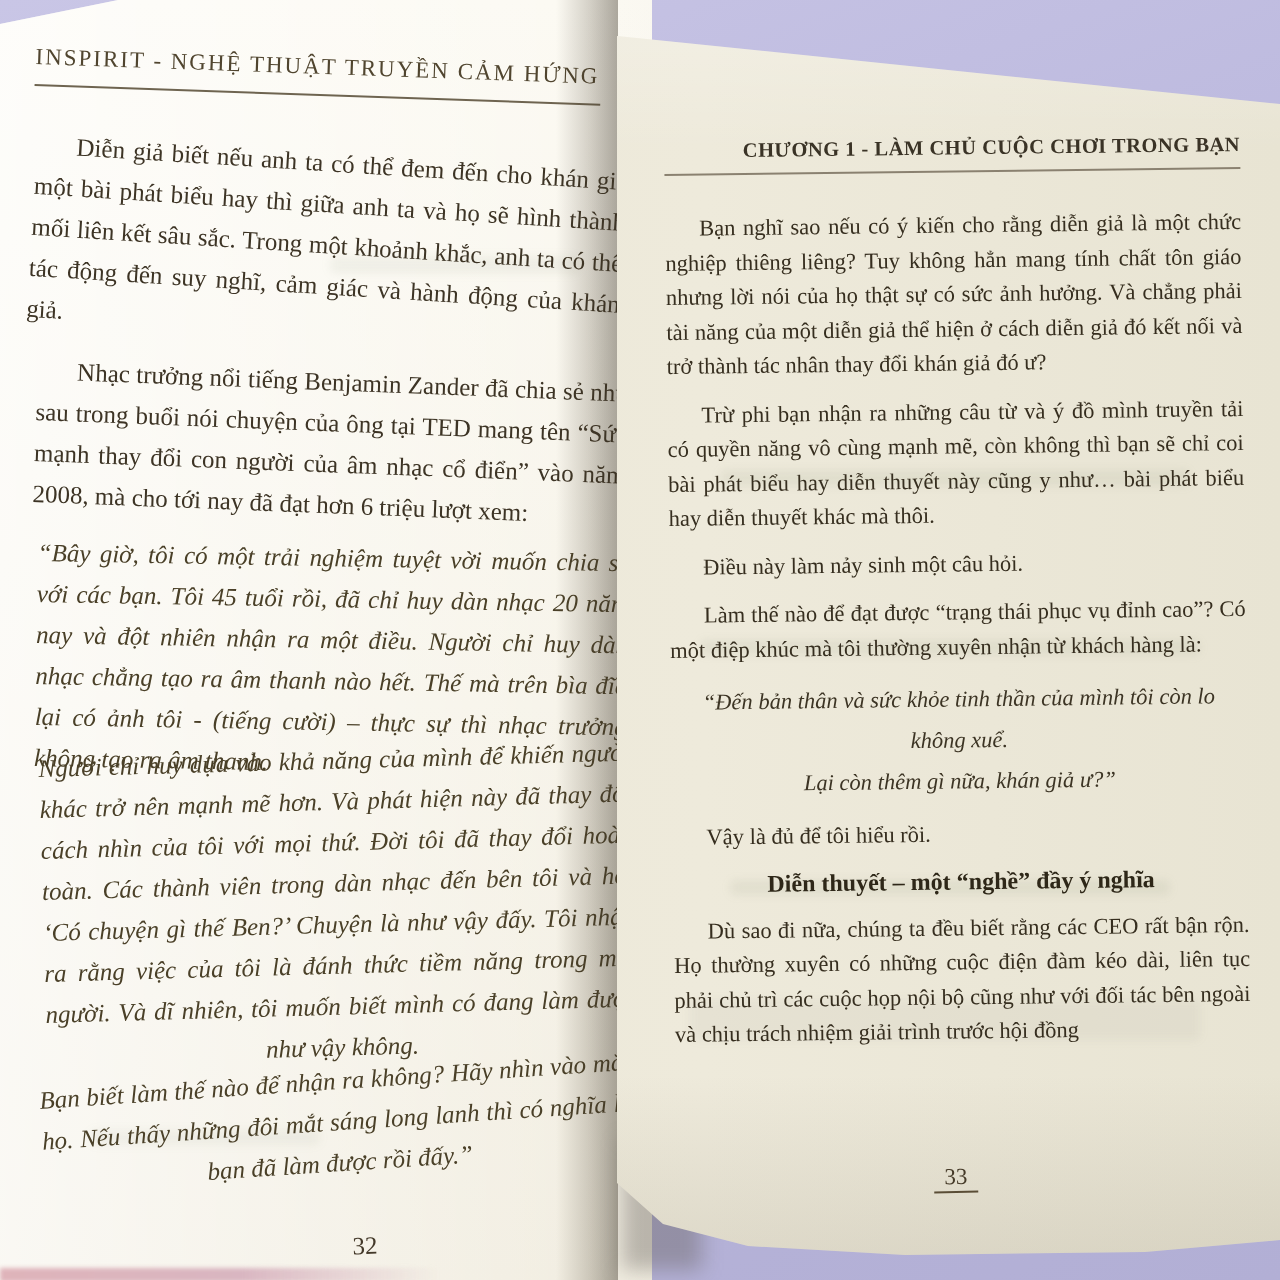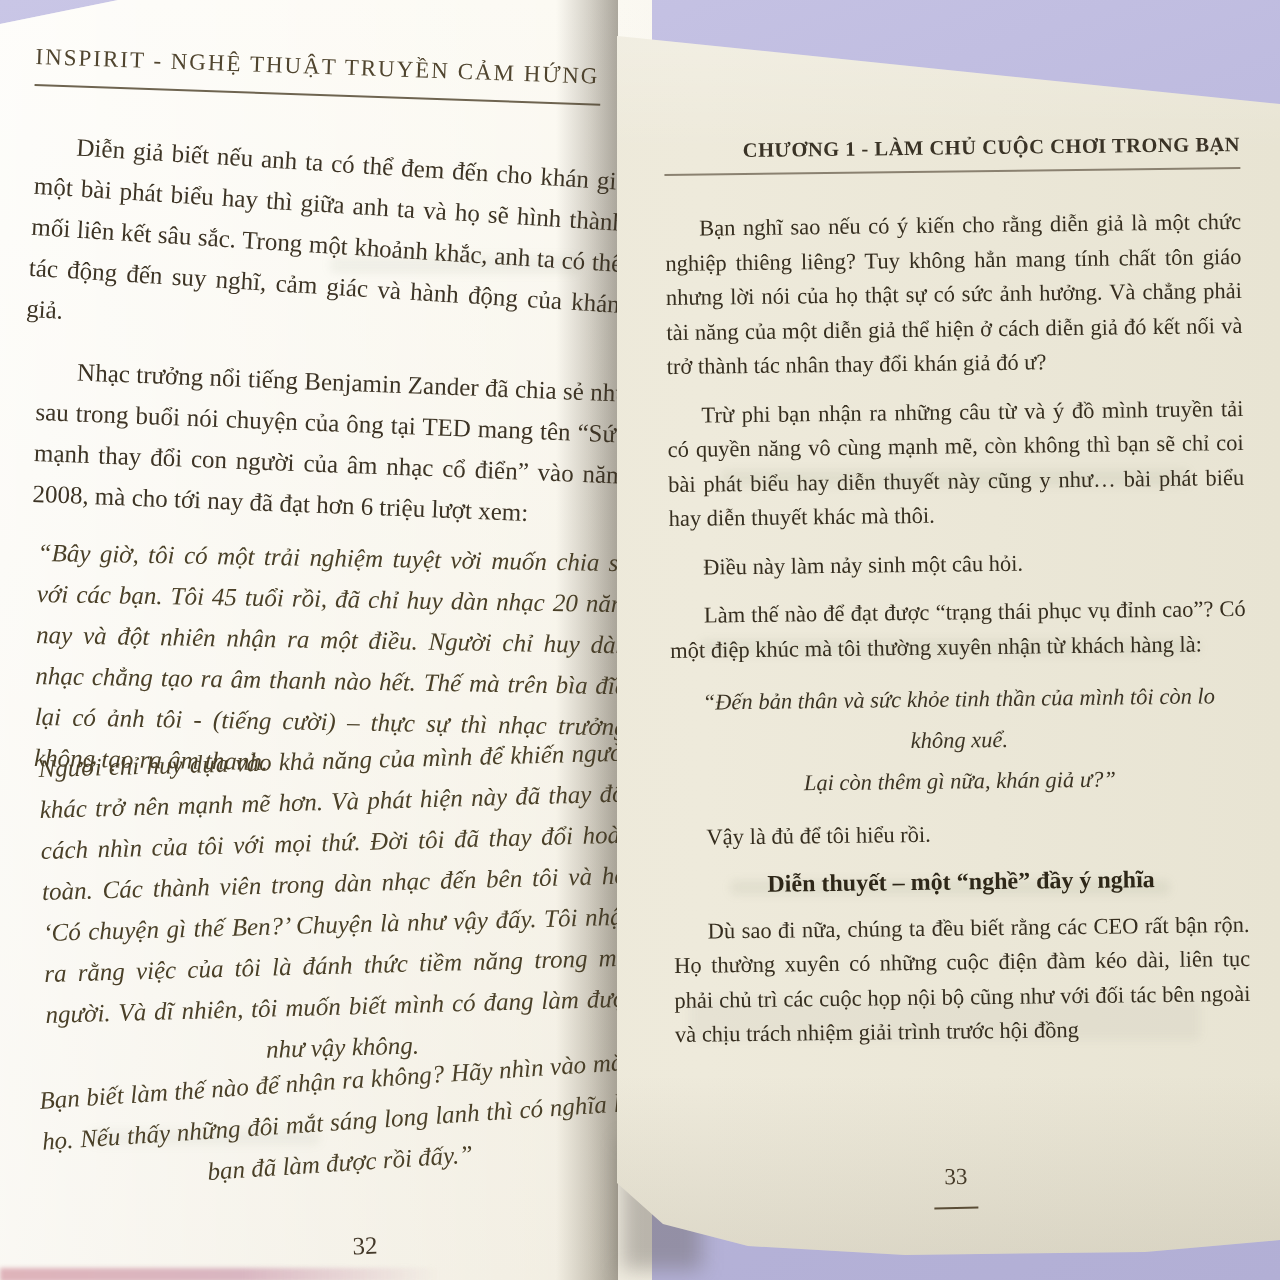--- a/index.html
+++ b/index.html
@@ -47,21 +47,21 @@
     transform:rotate(-.7deg);transform-origin:left top;color:#342c1d;}
   .rp-header{font-size:20.5px;font-weight:bold;letter-spacing:.5px;color:#3a3326;
     text-align:right;padding-bottom:11px;border-bottom:2px solid #8a8170;margin-bottom:36px;}
   .rp{margin:0 0 14px 0;font-size:22.5px;line-height:34.5px;text-align:justify;color:#362e1f;}
   .rp.indent{text-indent:34px;}
   .rp-quote{margin:10px 0 16px 0;font-size:22.5px;font-style:italic;line-height:41px;
     text-align:center;color:#3c3424;}
   .rp-quote span{display:block;}
   .rp-heading{margin:16px 0 16px 0;font-size:24px;text-align:center;color:#2e2718;}
   .rp-num{position:absolute;left:934px;top:1164px;width:44px;text-align:center;
-    font-size:23px;color:#453a28;border-bottom:2px solid #5a4d36;padding-bottom:17px;
+    font-size:23px;color:#453a28;border-bottom:2px solid #5a4d36;padding-bottom:1px;
     transform:rotate(-1deg);}
 
   
   .smudge{position:absolute;background:rgba(128,134,108,.10);filter:blur(4px);border-radius:6px;}
   .smudge.s1{left:720px;top:470px;width:470px;height:16px;}
   .smudge.s2{left:700px;top:640px;width:500px;height:15px;}
   .smudge.s3{left:730px;top:880px;width:440px;height:15px;}
   .smudge.s4{left:690px;top:1000px;width:510px;height:40px;background:rgba(128,134,108,.07);}
   .smudge.s5{left:330px;top:256px;width:250px;height:18px;background:rgba(120,126,104,.08);}
   .smudge.s6{left:90px;top:1130px;width:230px;height:15px;background:rgba(120,126,104,.07);}

